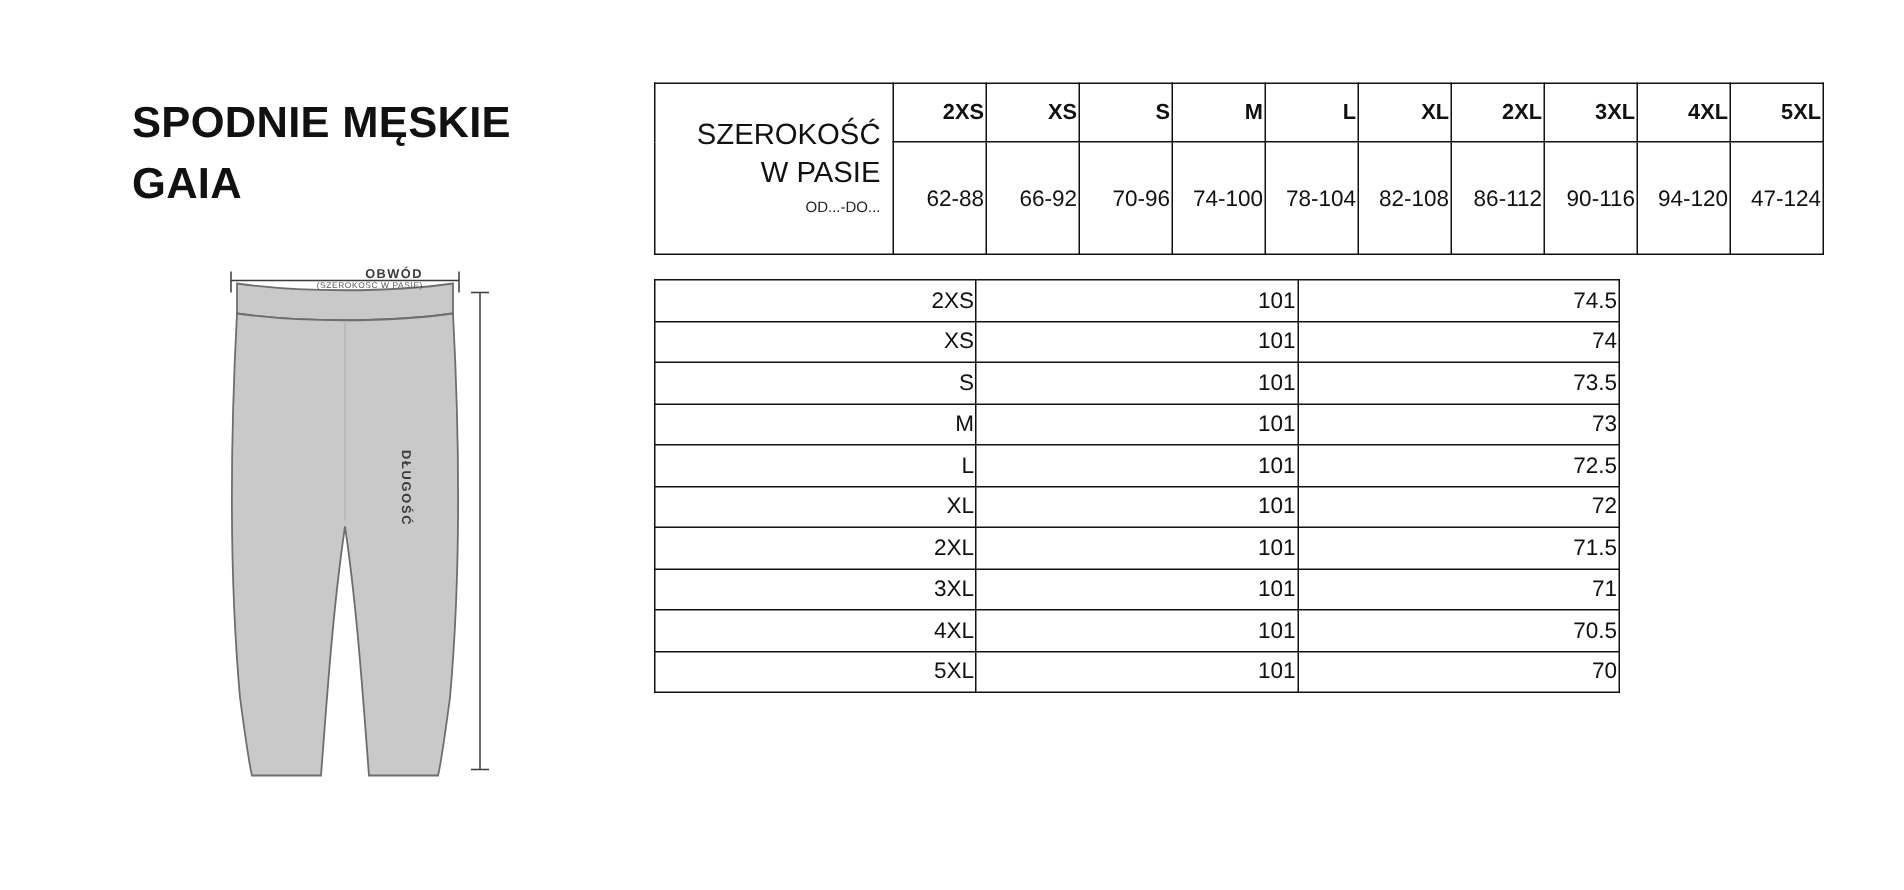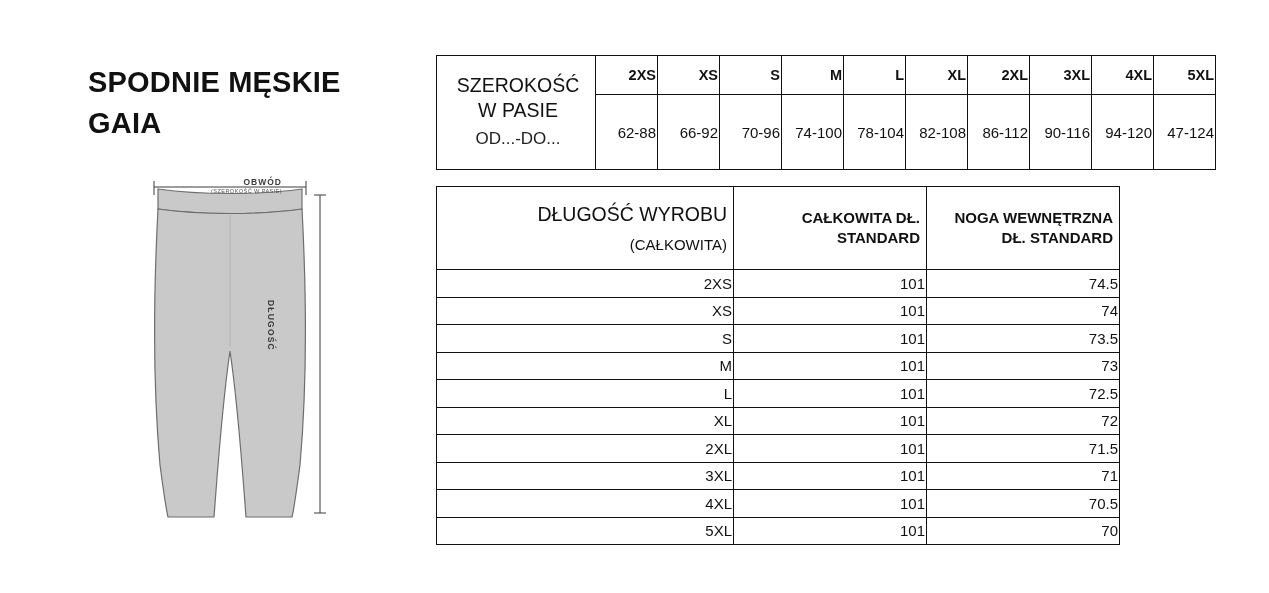--- a/index.html
+++ b/index.html
@@ -98,31 +98,31 @@
   #width-table {
     left: 436px;
     top: 55px;
     width: 780px;
   }
   #width-table td {
     height: 54px;
   }
   #width-table .rowhead {
     width: 138px;
-    text-align: center;
+    text-align: right;
     padding: 4px 8px 6px 12px;
     line-height: 1.28;
     margin-left: 27px;
   }
   #width-table .rowhead .rh-main {
     font-size: 19.5px;
     display: block;
   }
   #width-table .rowhead .rh-sub {
-    font-size: 17px;
+    font-size: 10px;
     display: block;
     margin-top: 5px;
     color: #222;
   }
   #width-table .sizehead {
     font-size: 14.5px;
     font-weight: bold;
     height: 36px;
   }
   #width-table .val {
@@ -229,28 +229,20 @@
       <td class="val">86-112</td>
       <td class="val">90-116</td>
       <td class="val">94-120</td>
       <td class="val">47-124</td>
     </tr>
   </tbody>
 </table>
 
 <table class="tbl" id="length-table">
   <tbody>
-    <tr class="lt-head">
-      <td class="h-left">
-        <span class="big">DŁUGOŚĆ WYROBU</span>
-        <span class="small">(CAŁKOWITA)</span>
-      </td>
-      <td class="h-mid">CAŁKOWITA DŁ. STANDARD</td>
-      <td class="h-right">NOGA WEWNĘTRZNA DŁ. STANDARD</td>
-    </tr>
 
     <tr>
       <td>2XS</td>
       <td>101</td>
       <td>74.5</td>
     </tr>
     <tr>
       <td>XS</td>
       <td>101</td>
       <td>74</td>

